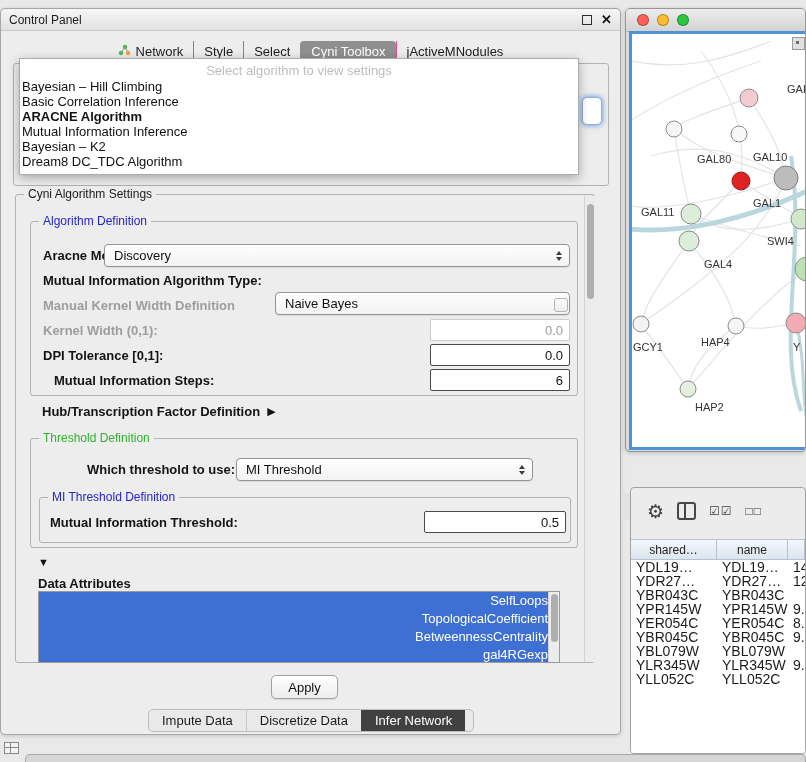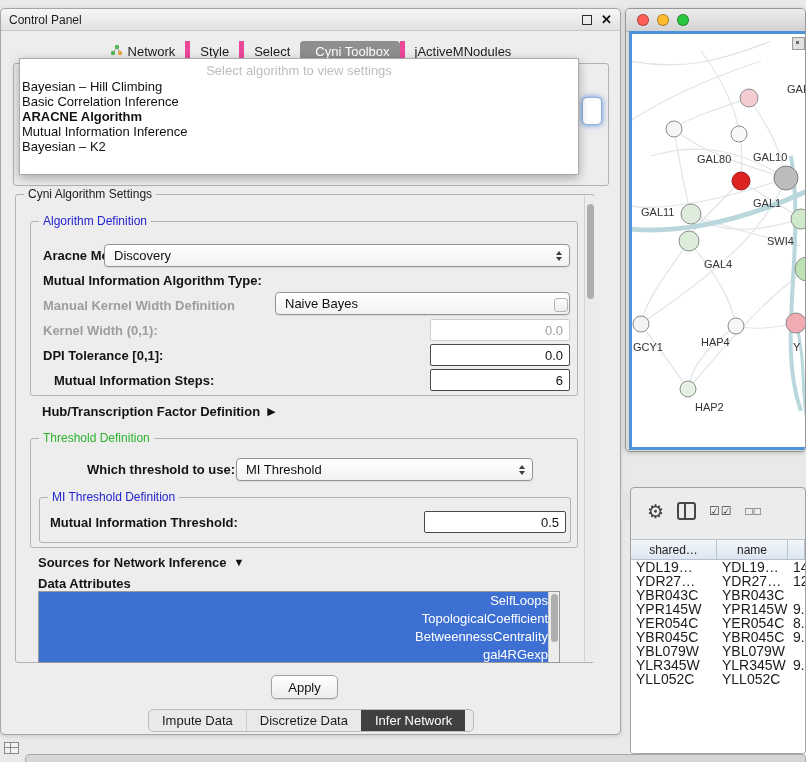--- a/index.html
+++ b/index.html
@@ -12,21 +12,21 @@
       border-radius:5px;box-shadow:0 1px 4px rgba(0,0,0,.15);}
   .titlebar{left:0;top:0;right:0;height:22px;background:linear-gradient(#f6f6f6,#e1e1e1);
       border-bottom:1px solid #c8c8c8;border-radius:5px 5px 0 0;display:flex;align-items:center;
       padding:0 8px;font-size:12px;color:#1c1c1c;}
   .titlebar .grow{flex:1;}
   .float-icon{width:8px;height:8px;border:1.5px solid #2c2c2c;margin-right:9px;}
   .close-icon{font-size:13px;font-weight:bold;color:#111;line-height:1;}
 
   .tabbar{left:0;top:30px;right:0;height:24px;display:flex;justify-content:center;align-items:center;
       font-size:13px;color:#1b1b1b;}
-  .tab{padding:3px 10px;display:flex;align-items:center;gap:5px;border-left:5px solid #ec4899;}
+  .tab{padding:3px 10px;display:flex;align-items:center;gap:5px;border-left:1px solid #ec4899;}
   .tab:first-child{border-left:none;}
   .tab.sel{background:#8f8f8f;color:#fff;border-radius:4px;border-left-color:transparent;}
 
   .group{border:1px solid #b2b2b2;border-radius:3px;}
   .gtitle{position:absolute;top:-8px;left:8px;background:#ededed;padding:0 4px;font-size:12px;
       color:#1a1a1a;white-space:nowrap;}
   .gtitle.blue{color:#2323cf;}
   .gtitle.green{color:#2db32d;}
 
   .lbl{font-size:13px;font-weight:bold;color:#141414;white-space:nowrap;display:flex;align-items:center;}
@@ -155,20 +155,21 @@
   <div class="abs mystery" style="left:581px;top:88px;width:20px;height:28px;"></div>
 
   <div id="algdd" class="abs">
     <div class="dd-head">Select algorithm to view settings</div>
     <div>
         <div class="dd-item">Bayesian – Hill Climbing</div>
         <div class="dd-item">Basic Correlation Inference</div>
         <div class="dd-item sel-bold">ARACNE Algorithm</div>
         <div class="dd-item">Mutual Information Inference</div>
         <div class="dd-item">Bayesian – K2</div>
+        <div class="dd-item">Dream8 DC_TDC Algorithm</div>
       </div>
   </div>
 
   <div class="abs group" style="left:14px;top:185px;width:580px;height:469px;">
     <span class="gtitle">Cyni Algorithm Settings</span>
 
     <div class="abs sb-track" style="left:568px;top:1px;width:11px;height:466px;">
       <div class="sb-thumb" style="top:8px;height:95px;"></div>
     </div>
 
@@ -232,21 +233,20 @@
       <div class="abs group" style="left:8px;top:58px;width:532px;height:46px;">
         <span class="gtitle blue">MI Threshold Definition</span>
         <div class="abs lbl" style="left:10px;top:13px;height:22px;">Mutual Information Threshold:</div>
         <div class="abs field" style="left:384px;top:13px;width:142px;height:22px;">
           <span>0.5</span>
         </div>
       </div>
     </div>
 
     <div class="abs" style="left:22px;top:358px;height:18px;display:flex;align-items:center;gap:7px;">
-      <span class="lbl">Sources for Network Inference</span>
       <span class="arrow-glyph">▼</span>
     </div>
     <div class="abs lbl" style="left:22px;top:380px;height:16px;">Data Attributes</div>
 
     <div class="abs attr-list" style="left:22px;top:396px;width:522px;height:72px;text-align:right;">
       <div>
           <div class="attr-item">SelfLoops</div>
           <div class="attr-item">TopologicalCoefficient</div>
           <div class="attr-item">BetweennessCentrality</div>
           <div class="attr-item">gal4RGexp</div>

